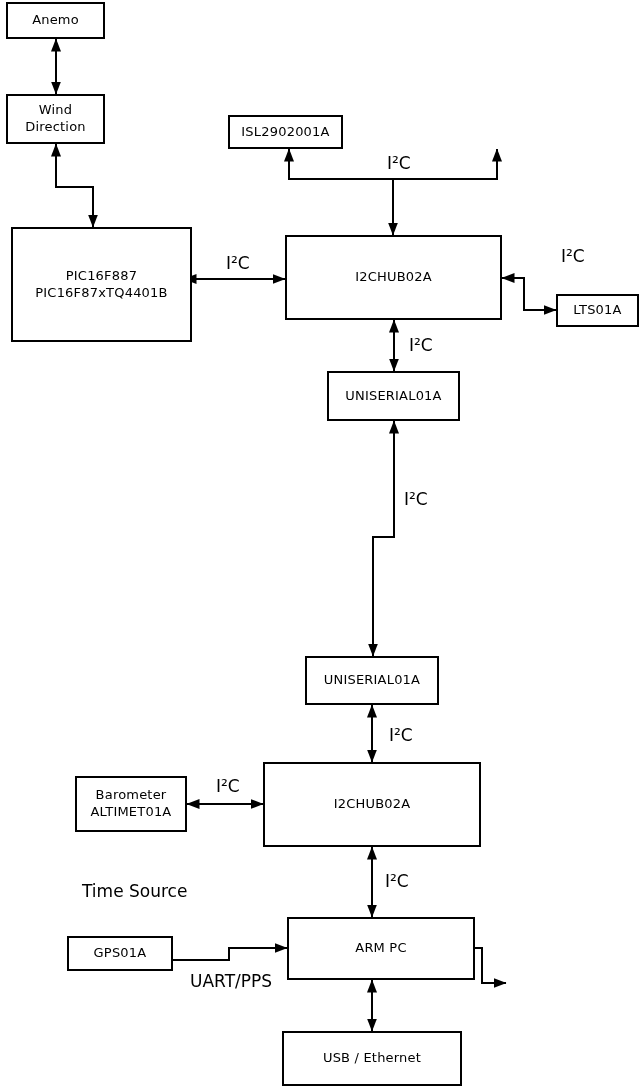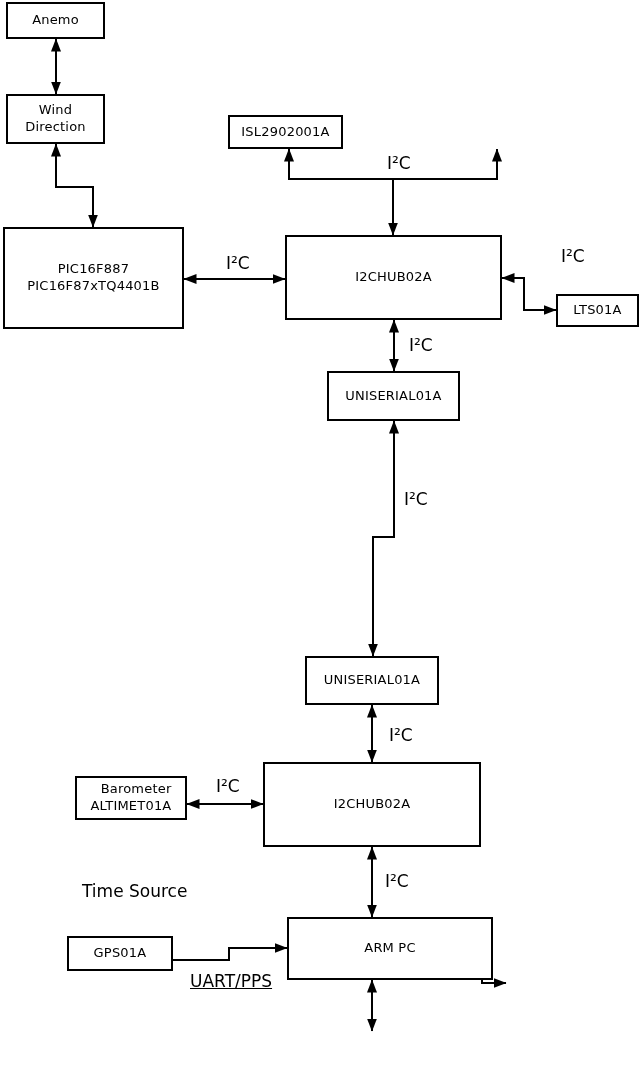--- a/index.html
+++ b/index.html
@@ -42,44 +42,44 @@
   }
   .elabel {
     position: absolute;
     font-size: 17px;
     line-height: 1.2;
     white-space: nowrap;
   }
   
   .n-anemo { left: 6px;   top: 2px;    width: 99px;  height: 37px; }
   .n-wind  { left: 6px;   top: 94px;   width: 99px;  height: 50px; }
-  .n-pic   { left: 3px;   top: 227px;  width: 181px; height: 102px; }
+  .n-pic   { left: 11px;   top: 227px;  width: 181px; height: 115px; }
   .n-isl   { left: 228px; top: 115px;  width: 115px; height: 34px; }
   .n-sht   { left: 441px; top: 115px;  width: 109px; height: 34px; }
   .n-hub1  { left: 285px; top: 235px;  width: 217px; height: 85px; }
   .n-lts   { left: 556px; top: 294px;  width: 83px;  height: 33px; }
   .n-uni1  { left: 327px; top: 371px;  width: 133px; height: 50px; }
   .n-uni2  { left: 305px; top: 656px;  width: 134px; height: 49px; }
-  .n-baro  { left: 75px;  top: 776px;  width: 112px; height: 44px; text-align: right; }
+  .n-baro  { left: 75px;  top: 776px;  width: 112px; height: 56px; }
   .n-hub2  { left: 263px; top: 762px;  width: 218px; height: 85px; }
   .n-gps   { left: 67px;  top: 936px;  width: 106px; height: 35px; }
-  .n-arm   { left: 287px; top: 917px;  width: 206px; height: 63px; align-items: center; }
+  .n-arm   { left: 287px; top: 917px;  width: 188px; height: 63px; align-items: center; }
   .n-sd    { left: 506px; top: 959px;  width: 108px; height: 49px; }
   .n-usb   { left: 282px; top: 1031px; width: 180px; height: 55px; }
   
   .l-i2c-top       { left: 387px; top: 153px; }
   .l-i2c-pic-hub1  { left: 226px; top: 253px; }
   .l-i2c-hub1-lts  { left: 561px; top: 246px; }
   .l-i2c-hub1-uni1 { left: 409px; top: 335px; }
   .l-i2c-uni1-uni2 { left: 404px; top: 489px; }
   .l-i2c-uni2-hub2 { left: 389px; top: 725px; }
   .l-i2c-baro-hub2 { left: 216px; top: 776px; }
   .l-i2c-hub2-arm  { left: 385px; top: 871px; }
   .l-time-source   { left: 82px;  top: 881px; }
-  .l-uart-pps      { left: 190px; top: 971px; text-decoration: underline; }
+  .l-uart-pps      { left: 190px; top: 971px; }
 </style>
 </head>
 <body>
 
 <div id="canvas">
 
   <svg id="edges" xmlns="http://www.w3.org/2000/svg" width="640" height="1089" viewBox="0 0 640 1089">
     <defs>
       <marker id="arrow" viewBox="0 0 13 10" refX="12.5" refY="5" markerWidth="13" markerHeight="10" markerUnits="userSpaceOnUse" orient="auto-start-reverse">
         <path d="M0,0 L13,5 L0,10 z" fill="#000000"></path>
@@ -133,20 +133,23 @@
   </div>
   <div class="node n-hub2">
     <span class="node-label">I2CHUB02A</span>
   </div>
   <div class="node n-gps">
     <span class="node-label">GPS01A</span>
   </div>
   <div class="node n-arm">
     <span class="node-label">ARM PC</span>
   </div>
+  <div class="node n-usb">
+    <span class="node-label">USB / Ethernet</span>
+  </div>
 
   <span class="elabel l-i2c-top">I²C</span>
   <span class="elabel l-i2c-pic-hub1">I²C</span>
   <span class="elabel l-i2c-hub1-lts">I²C</span>
   <span class="elabel l-i2c-hub1-uni1">I²C</span>
   <span class="elabel l-i2c-uni1-uni2">I²C</span>
   <span class="elabel l-i2c-uni2-hub2">I²C</span>
   <span class="elabel l-i2c-baro-hub2">I²C</span>
   <span class="elabel l-i2c-hub2-arm">I²C</span>
   <span class="elabel l-time-source">Time Source</span>

